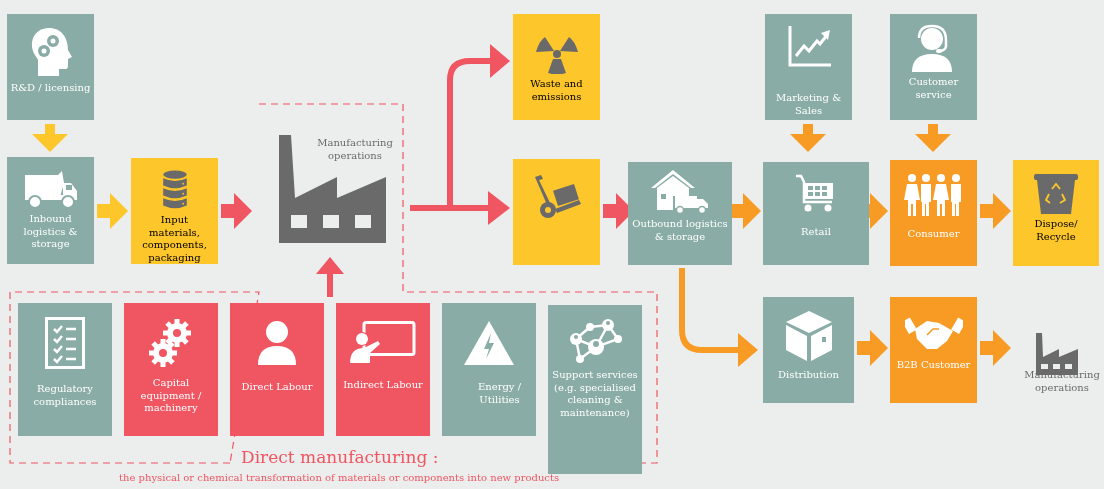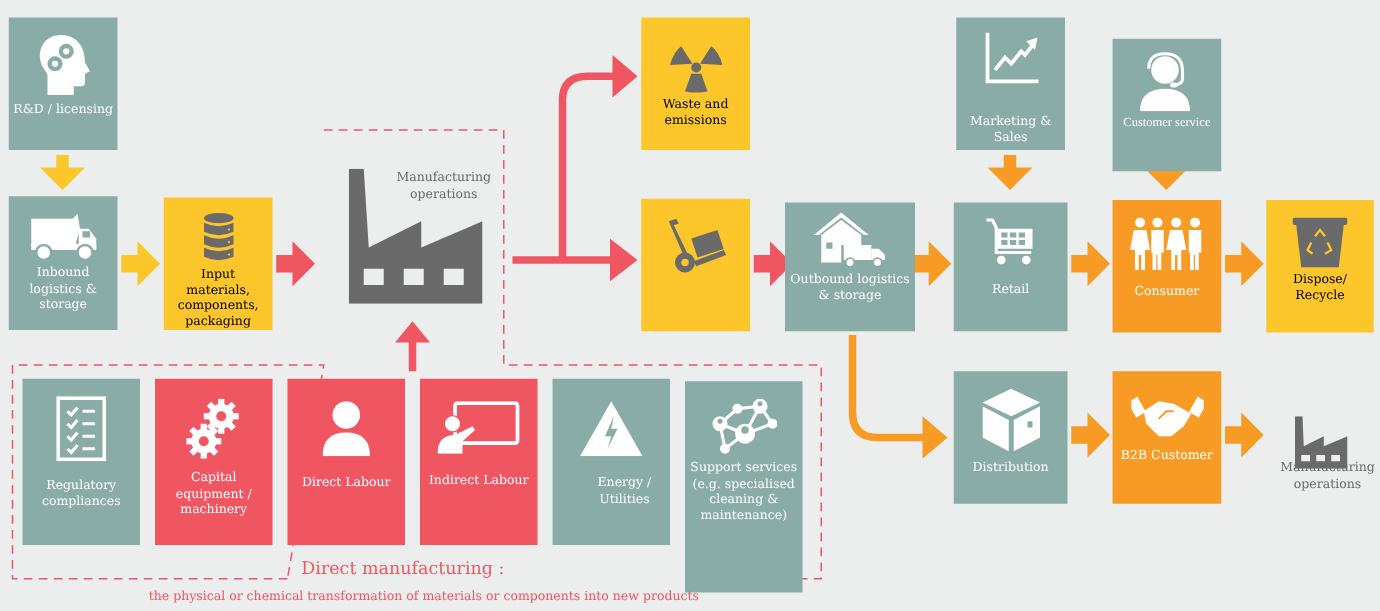--- a/index.html
+++ b/index.html
@@ -5,21 +5,21 @@
   html,body{margin:0;padding:0;}
   body{width:1104px;height:489px;background:#ebeeed;position:relative;overflow:hidden;font-family:"DejaVu Serif",serif;}
   .box{position:absolute;display:flex;flex-direction:column;align-items:center;justify-content:flex-start;box-sizing:border-box;text-align:center;}
   .box .ic{display:block;margin-top:12px;}
   .box .lbl{font-size:10px;line-height:12.5px;margin-top:4px;padding:0 3px;}
   .teal{background:#89aca6;color:#fff;}
   .yellow{background:#fdc62b;color:#000000;}
   .red{background:#f05562;color:#fff;}
   .orange{background:#f89b25;color:#fff;}
   svg.overlay{position:absolute;left:0;top:0;}
-  .bigtitle{position:absolute;left:241px;top:447px;font-size:14px;color:#f05562;white-space:nowrap;}
+  .bigtitle{position:absolute;left:241px;top:447px;font-size:17px;color:#f05562;white-space:nowrap;}
   .subtitle{position:absolute;left:119px;top:472px;font-size:10px;color:#f05562;white-space:nowrap;}
   .mlabel{position:absolute;font-size:10px;line-height:12.5px;color:#6a6a6a;text-align:center;}
 </style>
 </head>
 <body>
 
 <svg class="overlay" width="1104" height="489">
 
   <path d="M259,104 H403 V292 H657 V463 H560 M230,463 H10 V292 H259 Z" fill="none" stroke="#f05562" stroke-width="1.2" stroke-dasharray="7,5"></path>
 
@@ -136,31 +136,31 @@
 
 <div class="box teal" style="left:765px;top:14px;width:87px;height:106px;gap:20px;">
   <svg class="ic" width="44" height="42" viewBox="0 0 44 42" style="margin-top:12px;">
     <path d="M3,0 V39 H44" fill="none" stroke="#fff" stroke-width="3"></path>
     <path d="M9,30 L17,20 L22,25 L30,15 L33,18 L40,9" fill="none" stroke="#fff" stroke-width="3"></path>
     <polygon points="34,7 43,4 41,14" fill="#fff"></polygon>
   </svg>
   <div class="lbl">Marketing &amp; Sales</div>
 </div>
 
-<div class="box teal" style="left:890px;top:31px;width:87px;height:106px;font-family:Liberation Serif, serif;">
+<div class="box teal" style="left:890px;top:14px;width:87px;height:106px;">
   <svg class="ic" width="44" height="48" viewBox="0 0 44 48" style="margin-top:10px;">
     <circle cx="20" cy="15" r="11" fill="#fff"></circle>
     <path d="M7,14 Q7,2 20,2 Q34,2 34,16 L34,22 Q34,26 28,27" fill="none" stroke="#fff" stroke-width="2.5"></path>
     <rect x="24" y="25" width="6" height="4" rx="2" fill="#fff"></rect>
     <path d="M0,48 Q0,30 20,30 Q40,30 40,48Z" fill="#fff"></path>
   </svg>
   <div class="lbl">Customer service</div>
 </div>
 
-<div class="box teal" style="left:763px;top:162px;width:91px;height:103px;">
+<div class="box teal" style="left:763px;top:162px;width:106px;height:103px;">
   <svg class="ic" width="40" height="40" viewBox="0 0 40 40">
     <path d="M0,2 H5 L8,8 V28 H36" fill="none" stroke="#fff" stroke-width="2.5"></path>
     <rect x="9" y="9" width="28" height="16" fill="#fff"></rect>
     <g fill="#89aca6">
       <rect x="12" y="12" width="5" height="4"></rect>
         <rect x="19" y="12" width="5" height="4"></rect>
         <rect x="26" y="12" width="5" height="4"></rect>
       <rect x="12" y="18" width="5" height="4"></rect>
         <rect x="19" y="18" width="5" height="4"></rect>
         <rect x="26" y="18" width="5" height="4"></rect>

